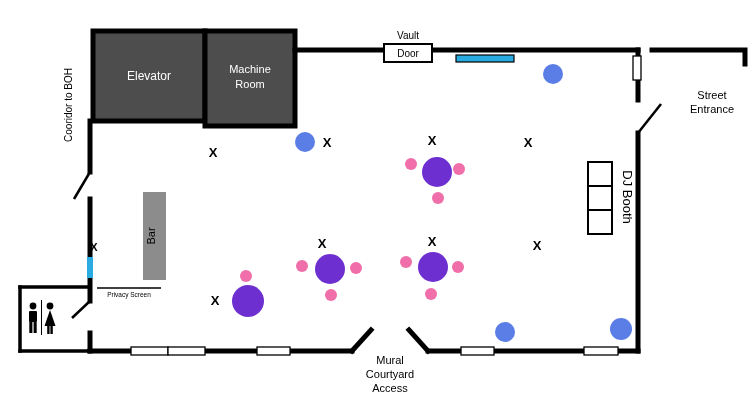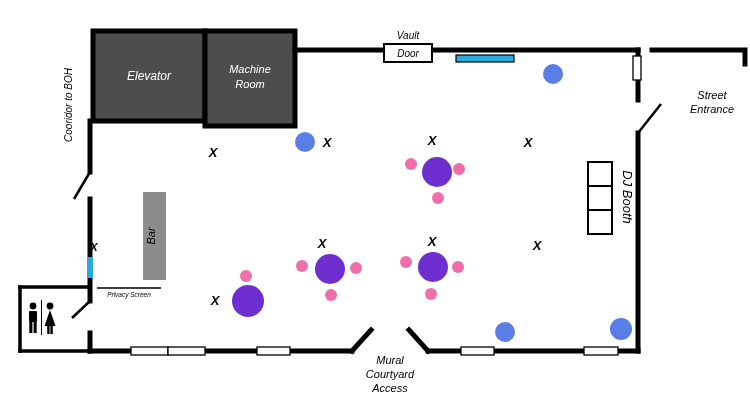--- a/index.html
+++ b/index.html
@@ -1,16 +1,16 @@
 <!DOCTYPE html>
 <html><head>
 <meta charset="utf-8">
 <style>
   html,body{margin:0;padding:0;background:#fff;}
-  .stage{position:relative;width:750px;height:411px;background:#fff;overflow:hidden;font-style:italic;}
+  .stage{position:relative;width:750px;height:411px;background:#fff;overflow:hidden;}
   svg text{font-family:"Liberation Sans","DejaVu Sans",sans-serif;}
 </style>
 </head>
 <body>
 
 <div class="stage">
 <svg width="750" height="411" viewBox="0 0 750 411">
 
   <rect x="93" y="31" width="112" height="90" stroke="#000" stroke-width="5" fill="#4d4d4d"></rect>
   <rect x="205" y="31" width="90" height="95" stroke="#000" stroke-width="5" fill="#4d4d4d"></rect>

